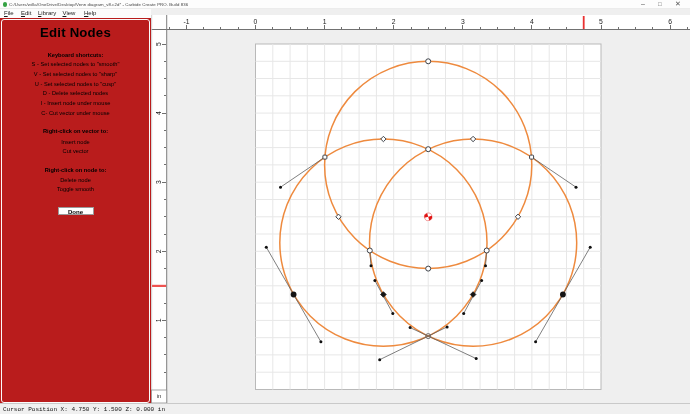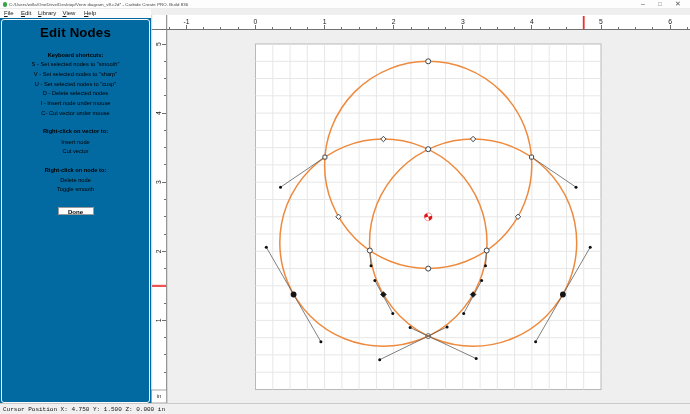--- a/index.html
+++ b/index.html
@@ -3,21 +3,21 @@
 *{margin:0;padding:0;box-sizing:border-box}
 html,body{width:690px;height:414px;overflow:hidden;background:#efefef;font-family:"Liberation Sans",sans-serif}
 #win{position:absolute;left:0;top:0;width:690px;height:414px}
 #title{position:absolute;left:0;top:0;width:690px;height:9px;background:#fdfdfd;border-bottom:1px solid #ececec}
 #title .txt{position:absolute;left:9px;top:2px;font-size:4.3px;color:#3c3c3c;letter-spacing:0.1px}
 #title .ico{position:absolute;left:2.5px;top:2.2px;width:4.6px;height:4.6px;border-radius:50%;background:#35a244}
 .wbtn{position:absolute;top:0px;font-size:7px;color:#555}
 #menu{position:absolute;left:0;top:9px;width:151px;height:9px;background:#fcfcfc}
 #menu span{position:absolute;top:0.9px;font-size:6px;color:#1a1a1a}
 #menu u{text-decoration-thickness:0.5px}
-#panel{position:absolute;left:0;top:18px;width:151px;height:385px;background:#0369a1}
+#panel{position:absolute;left:0;top:18px;width:151px;height:385px;background:#b91c1c}
 #pbox{position:absolute;left:1px;top:1px;width:148.5px;height:383.5px;border:1px solid #fbfbfb;border-radius:3px}
 #panel .c{position:absolute;width:151px;text-align:center;color:#000}
 h1{font-size:13.2px;letter-spacing:0.2px}
 .b{font-weight:bold;font-size:5.7px}
 .n{font-size:5.7px}
 #done{position:absolute;left:57.5px;top:188.8px;width:36px;height:8.2px;background:#fff;border:1px solid #9a9a9a;text-align:center;font-size:6.1px;font-weight:bold;line-height:7.2px;color:#000}
 #status{position:absolute;left:0;top:403px;width:690px;height:11px;background:#f0f0f0;border-top:1px solid #c9c9c9}
 #status div{position:absolute;left:3px;top:2px;font-family:"Liberation Mono",monospace;font-size:6.0px;color:#111;white-space:pre}
 svg{position:absolute;left:0;top:0}
 </style></head><body>

